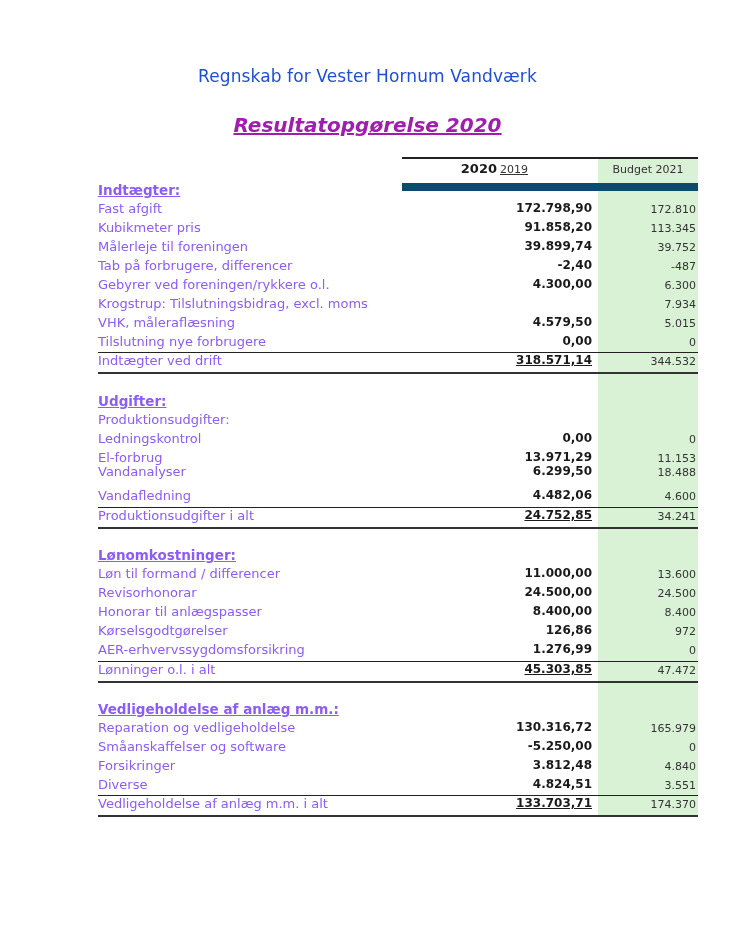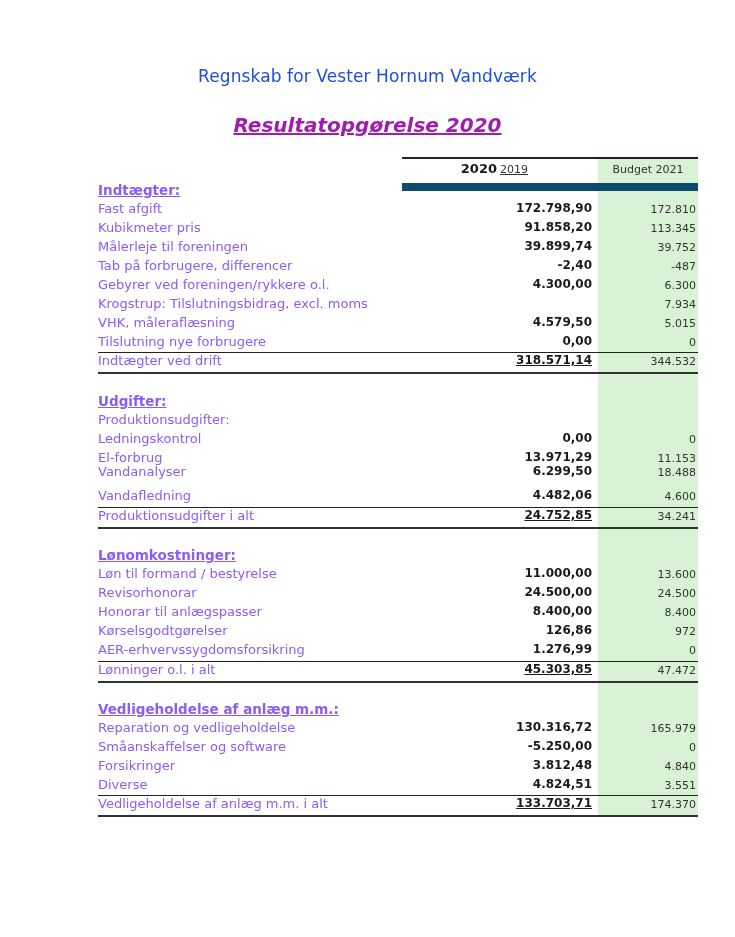--- a/index.html
+++ b/index.html
@@ -146,21 +146,21 @@
   <span class="lbl">Produktionsudgifter i alt</span>
   <span class="v20">24.752,85</span>
   <span class="v19">34.241</span>
   <span class="vb">29.600</span>
 </div>
 
 <div class="row sec-head" style="top:546px">
   <span class="lbl">Lønomkostninger:</span>
 </div>
 <div class="row" style="top:565px">
-  <span class="lbl">Løn til formand / bestyrelse</span>
+  <span class="lbl">Løn til formand / differencer</span>
   <span class="v20">11.000,00</span>
   <span class="v19">13.600</span>
   <span class="vb">13.000</span>
 </div>
 <div class="row" style="top:584px">
   <span class="lbl">Revisorhonorar</span>
   <span class="v20">24.500,00</span>
   <span class="v19">24.500</span>
   <span class="vb">24.500</span>
 </div>

